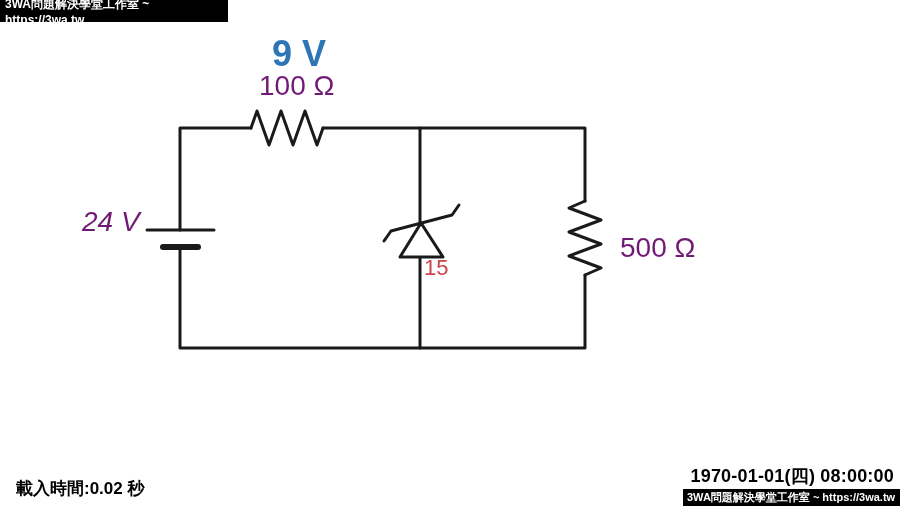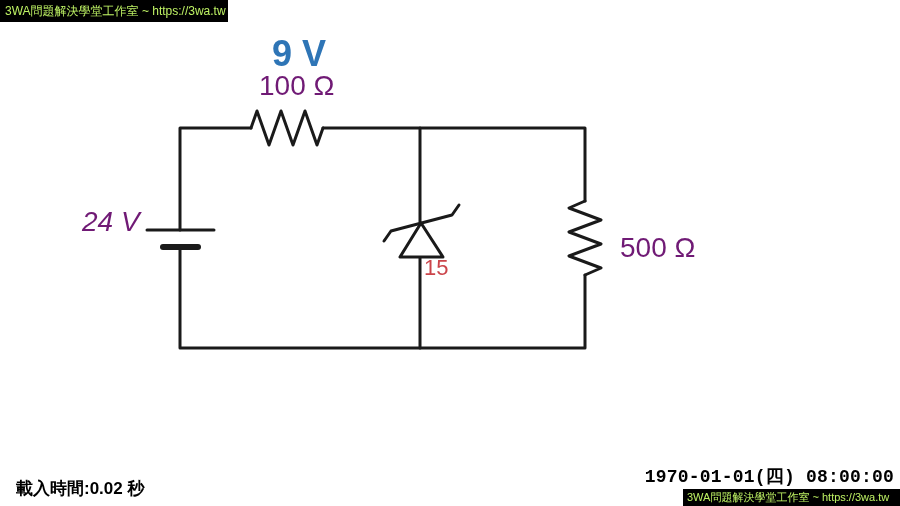--- a/index.html
+++ b/index.html
@@ -14,37 +14,36 @@
   svg.circuit { position: absolute; left: 0; top: 0; }
 
   .lbl { position: absolute; white-space: nowrap; line-height: 1; }
   .v-blue { color: #2E75B6; font-weight: 700; font-size: 36px; }
   .r-red  { color: #701a75; font-weight: 400; font-size: 28px; }
   .r-red-sm { color: #CB444A; font-weight: 400; font-size: 22px; }
 
   .bar {
     position: absolute;
     background: #000000;
-    color: #bef264;
-    font-weight: 400;
+    color: #ffffff;
+    font-weight: 700;
     display: flex;
     align-items: center;
     box-sizing: border-box;
   }
   .bar-top { left: 0; top: 0; width: 228px; height: 22px; font-size: 12px; padding-left: 5px; }
   .bar-bottom { right: 0; bottom: 0; width: 217px; height: 17px; font-size: 11px; padding-left: 4px; }
 
   .timestamp {
     position: absolute;
     right: 6px; bottom: 18px;
     font-size: 18px;
     font-weight: 700;
     color: #000000;
     letter-spacing: 0.2px;
-    font-family: Liberation Mono, monospace;
   }
   .loadtime {
     position: absolute;
     left: 4px; bottom: 6px;
     font-size: 17px;
     font-weight: 700;
     color: #000000;
     padding-left: 12px;
   }
 </style>

